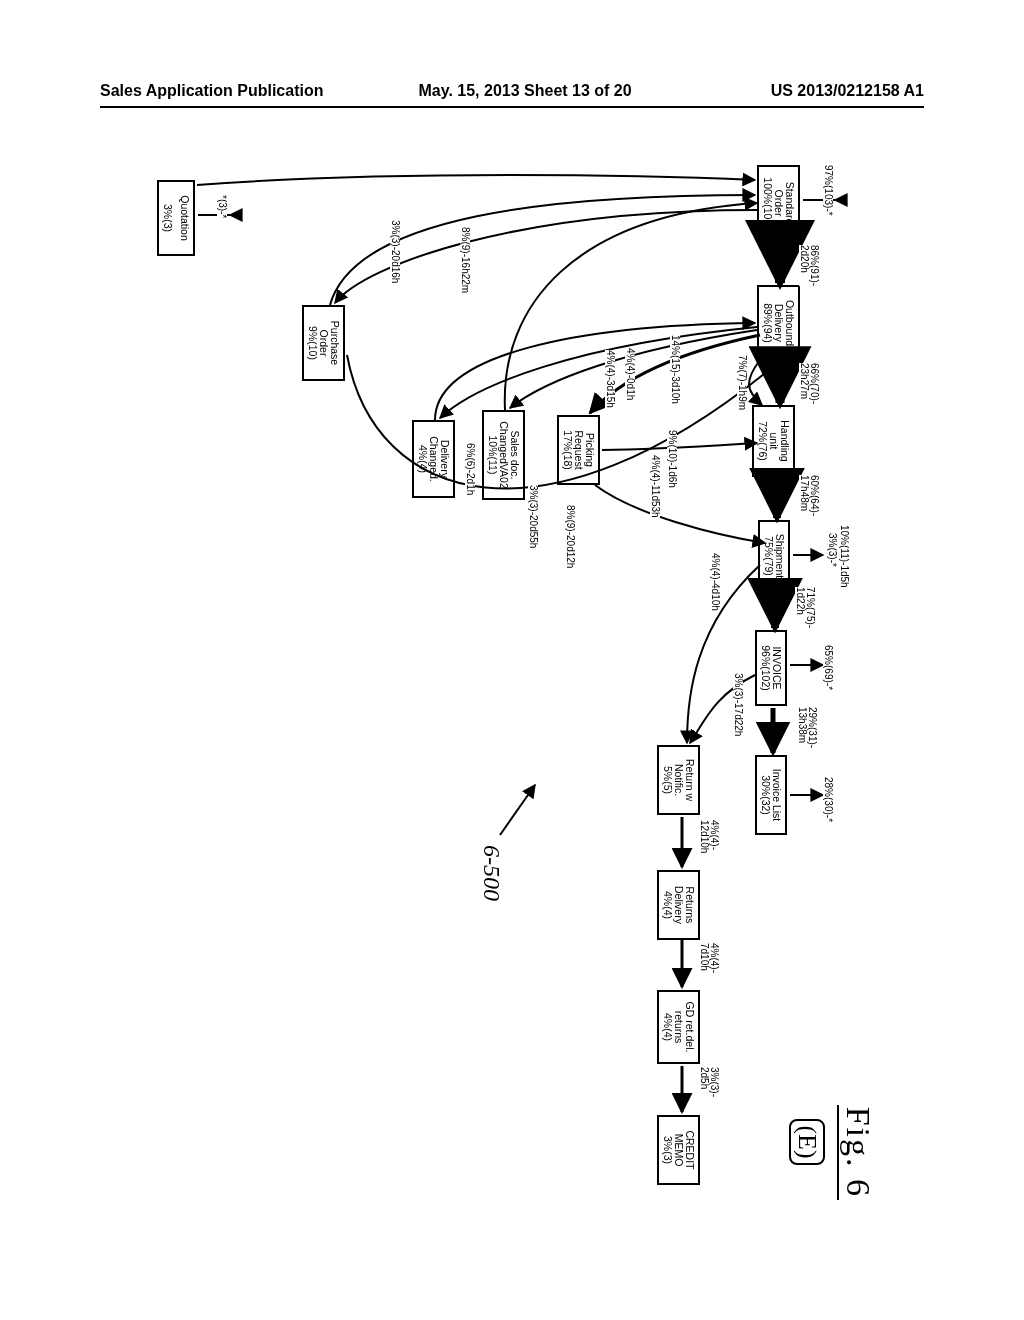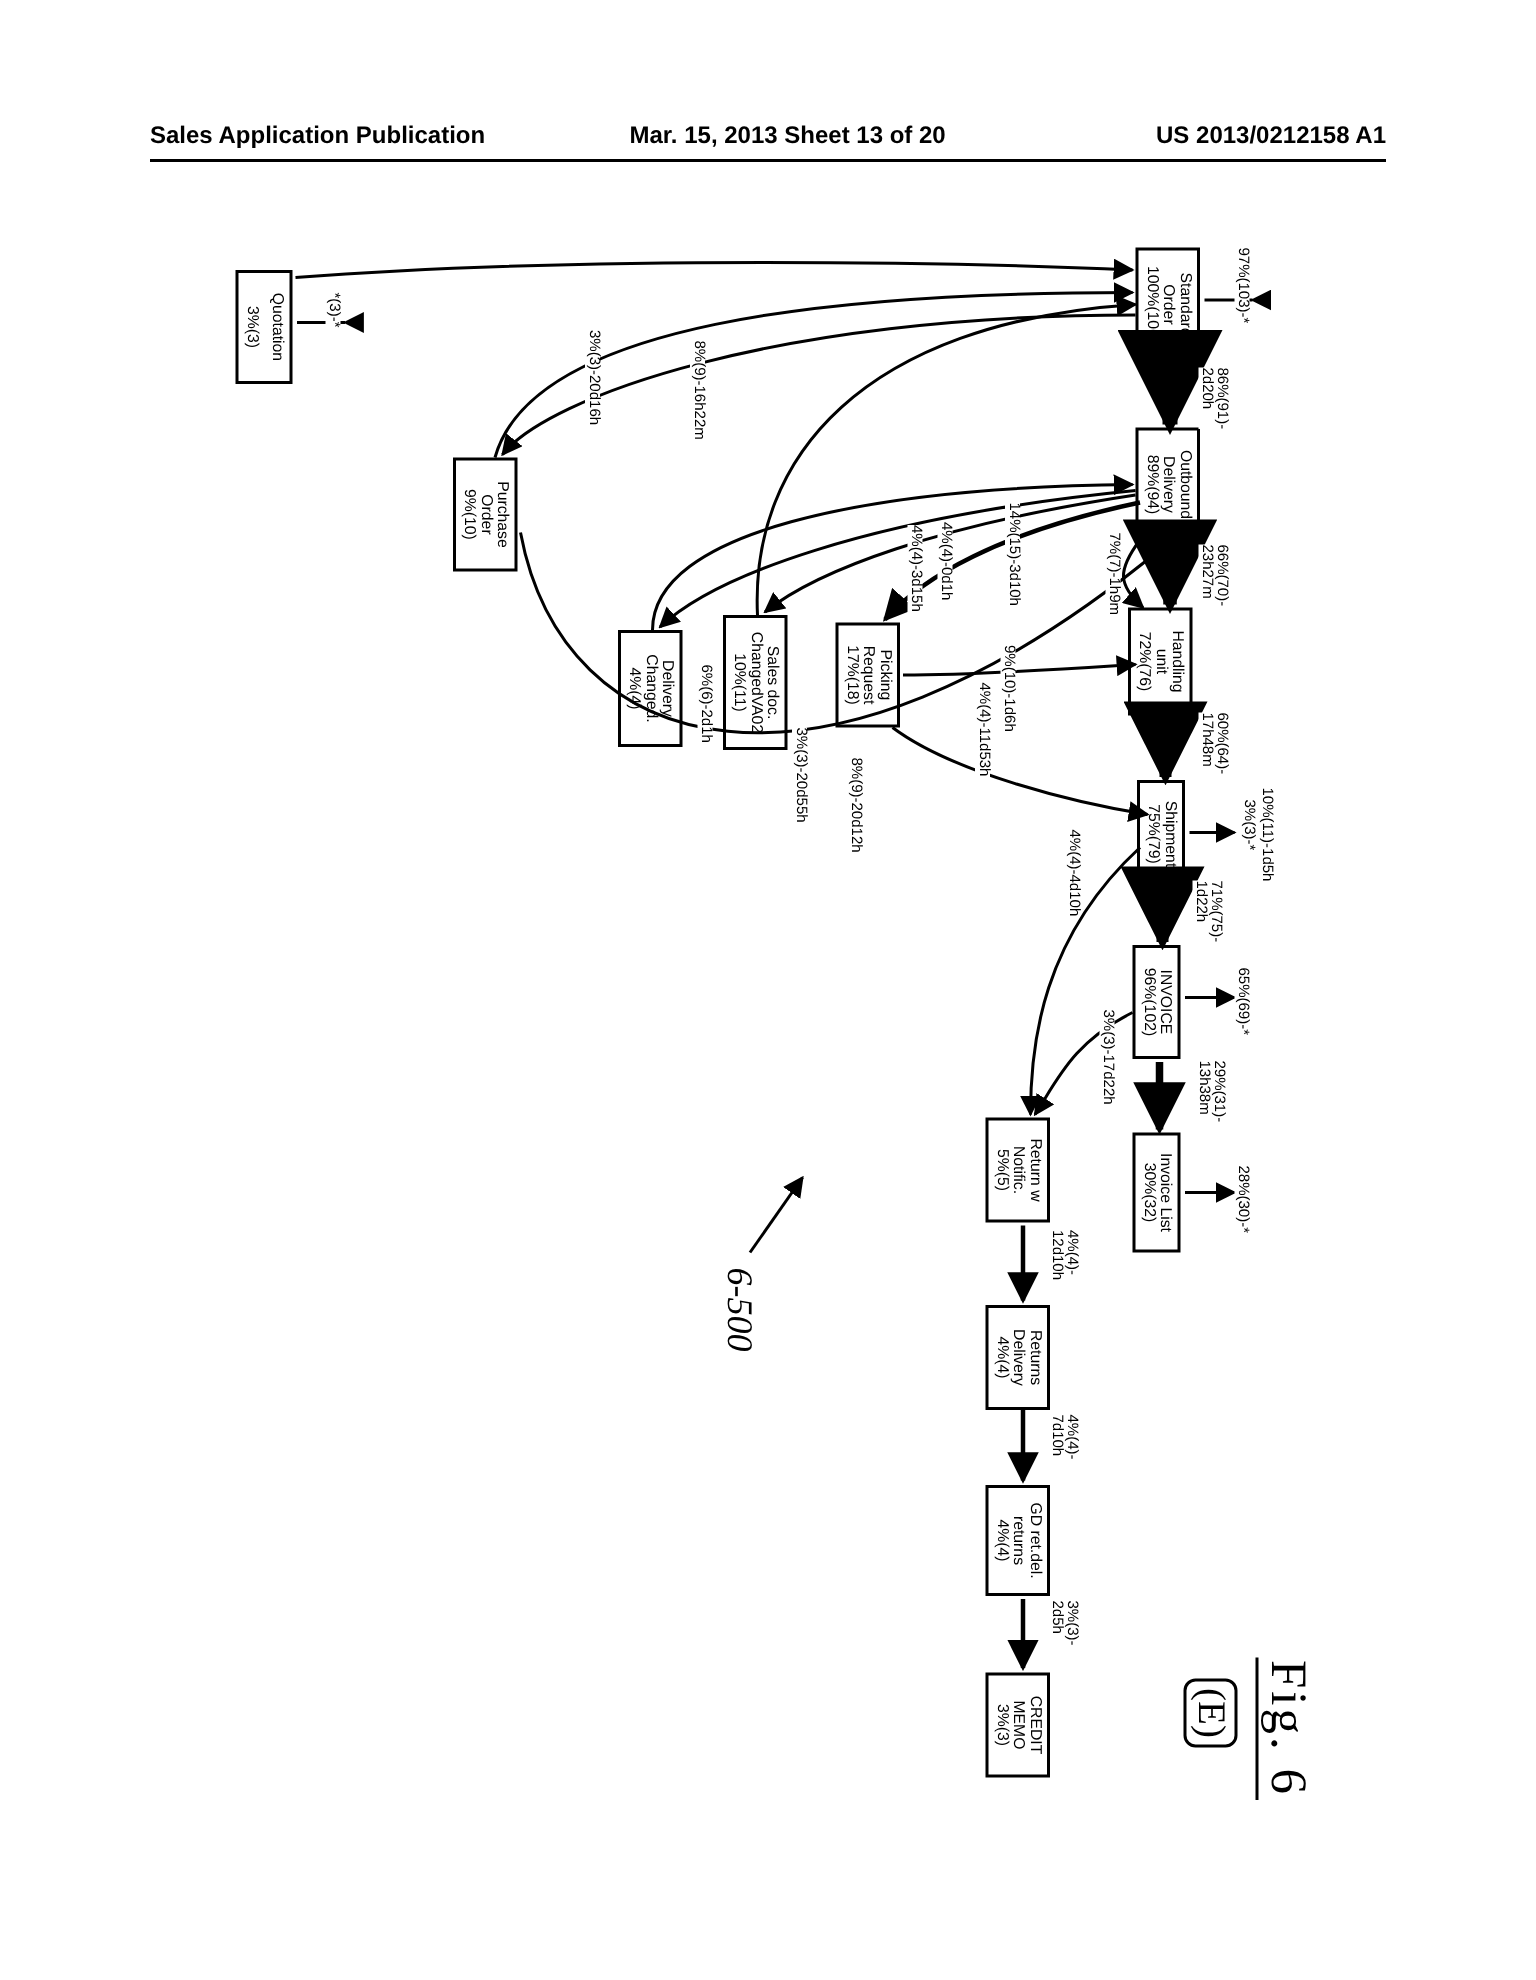--- a/index.html
+++ b/index.html
@@ -98,21 +98,21 @@
     top: 0; left: 0;
     width: 1050px; height: 760px;
     pointer-events: none;
   }
 </style>
 </head>
 <body>
 
 <div class="header">
   <span>Sales Application Publication</span>
-  <span>Mar. 15, 2013  Sheet 13 of 20</span>
+  <span>May. 15, 2013  Sheet 13 of 20</span>
   <span class="right">US 2013/0212158 A1</span>
   <div class="hr"></div>
 </div>
 
 <div class="figure-area">
   <div class="inner">
 
     <div class="figno">Fig. 6</div>
     <div class="figtag">(E)</div>
     <div class="refnum" style="left:690px; top:390px;">6-500</div>

